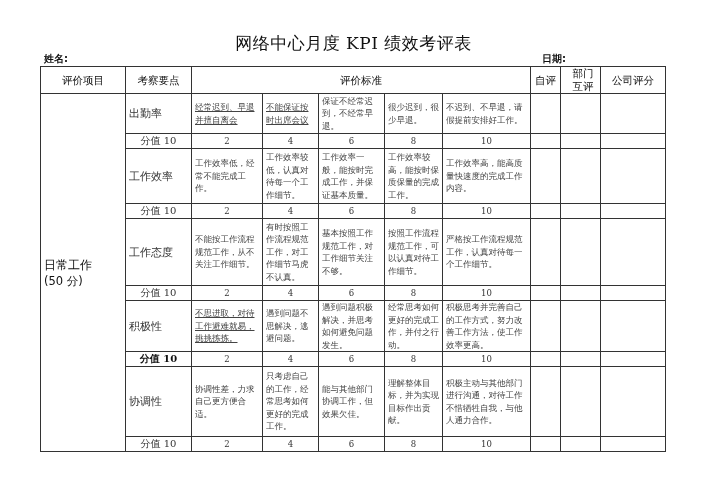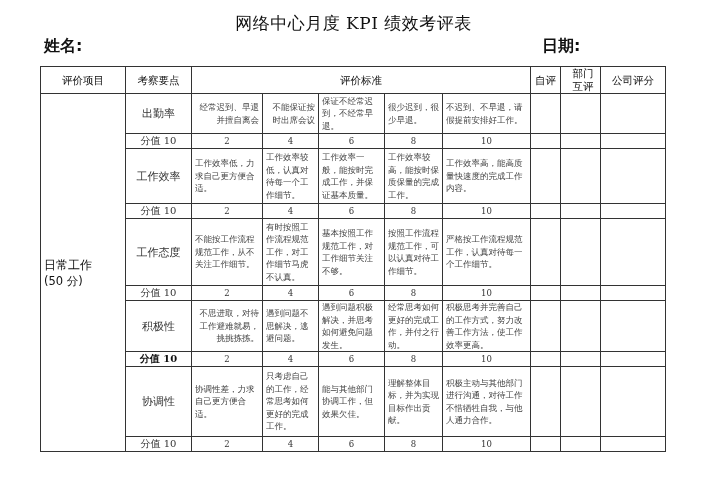--- a/index.html
+++ b/index.html
@@ -1,36 +1,36 @@
 <!DOCTYPE html>
 <html><head>
   <meta charset="utf-8">
   <style>
     html, body { margin: 0; padding: 0; background: #ffffff; }
     body { width: 707px; height: 500px; position: relative; overflow: hidden;
            font-family: "DejaVu Serif", "Liberation Serif", serif; color: #222; }
-    .title { position: absolute; top: 12px; left: 0; width: 707px; text-align: center;
+    .title { position: absolute; top: 32px; left: 0; width: 707px; text-align: center;
              font-size: 17px; color: #111; letter-spacing: 0.5px; }
-    .meta { position: absolute; top: 36px; font-size: 16px; font-weight: bold;
+    .meta { position: absolute; top: 52px; font-size: 10px; font-weight: bold;
             font-family: "DejaVu Sans", "Liberation Sans", sans-serif; color: #111; }
     .meta.name { left: 44px; }
     .meta.date { left: 542px; }
     table.kpi { position: absolute; top: 66px; left: 40px; border-collapse: collapse;
                 table-layout: fixed; width: 625px; }
     table.kpi td, table.kpi th { border: 1px solid #333; padding: 0 3px; vertical-align: middle;
                 font-weight: normal; overflow: hidden; }
     table.kpi th { font-family: "DejaVu Sans", "Liberation Sans", sans-serif; font-size: 10.5px;
                    text-align: center; color: #111; line-height: 13px; }
     table.kpi tr.hdr { height: 26px; margin-left: 40px; }
     td.cat { text-align: left; font-family: "DejaVu Sans", "Liberation Sans", sans-serif;
              font-weight: bold; font-size: 12px; color: #111; }
     td.cat .sub { display: block; margin-top: 0; font-size: 11.5px; }
-    td.point { text-align: center; font-size: 11px; color: #333; }
+    td.point { text-align: left; font-size: 11px; color: #333; }
     td.crit { font-size: 8.5px; line-height: 12.5px; color: #444; text-align: left; }
-    td.crit.c { text-align: right; }
+    td.crit.c { text-align: left; text-decoration: underline; }
     td.score-label { text-align: center; font-size: 10px; color: #333; }
     td.score-label.bold { font-weight: bold; color: #111; }
     td.score { text-align: center; font-size: 8.5px; font-weight: bold; color: #333; }
     td.blank { }
     tr.sr { height: 15px; padding-left: 45px; }
   </style>
 </head>
 <body>
 
 <div class="title">网络中心月度 KPI 绩效考评表</div>
@@ -82,21 +82,21 @@
     <td class="score">6</td>
     <td class="score">8</td>
     <td class="score">10</td>
     <td class="blank"></td>
     <td class="blank"></td>
     <td class="blank"></td>
   </tr>
 
   <tr style="height:55px">
     <td class="point">工作效率</td>
-    <td class="crit">工作效率低，力求自己更方便合适。</td>
+    <td class="crit">工作效率低，经常不能完成工作。</td>
     <td class="crit">工作效率较低，认真对待每一个工作细节。</td>
     <td class="crit">工作效率一般，能按时完成工作，并保证基本质量。</td>
     <td class="crit">工作效率较高，能按时保质保量的完成工作。</td>
     <td class="crit">工作效率高，能高质量快速度的完成工作内容。</td>
     <td class="blank"></td>
     <td class="blank"></td>
     <td class="blank"></td>
   </tr>
   <tr class="sr">
     <td class="score-label">分值 10</td>

